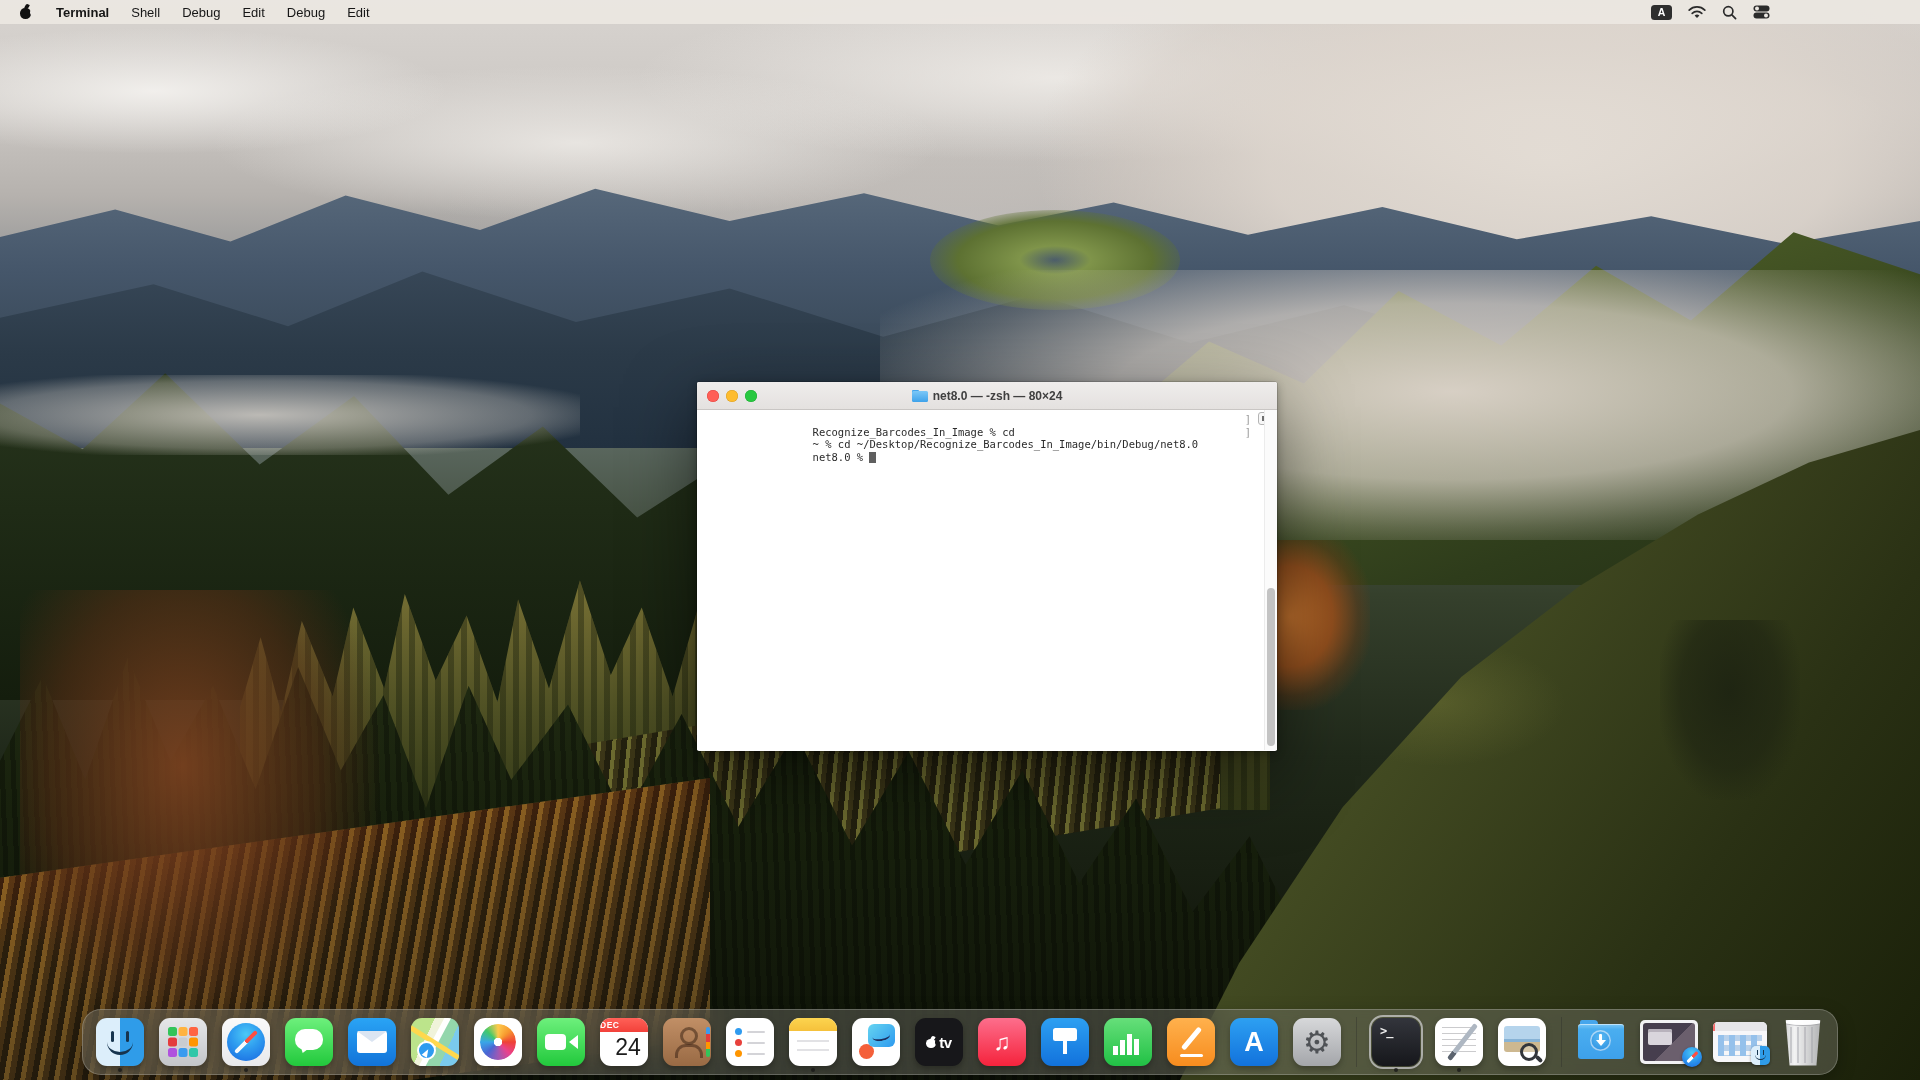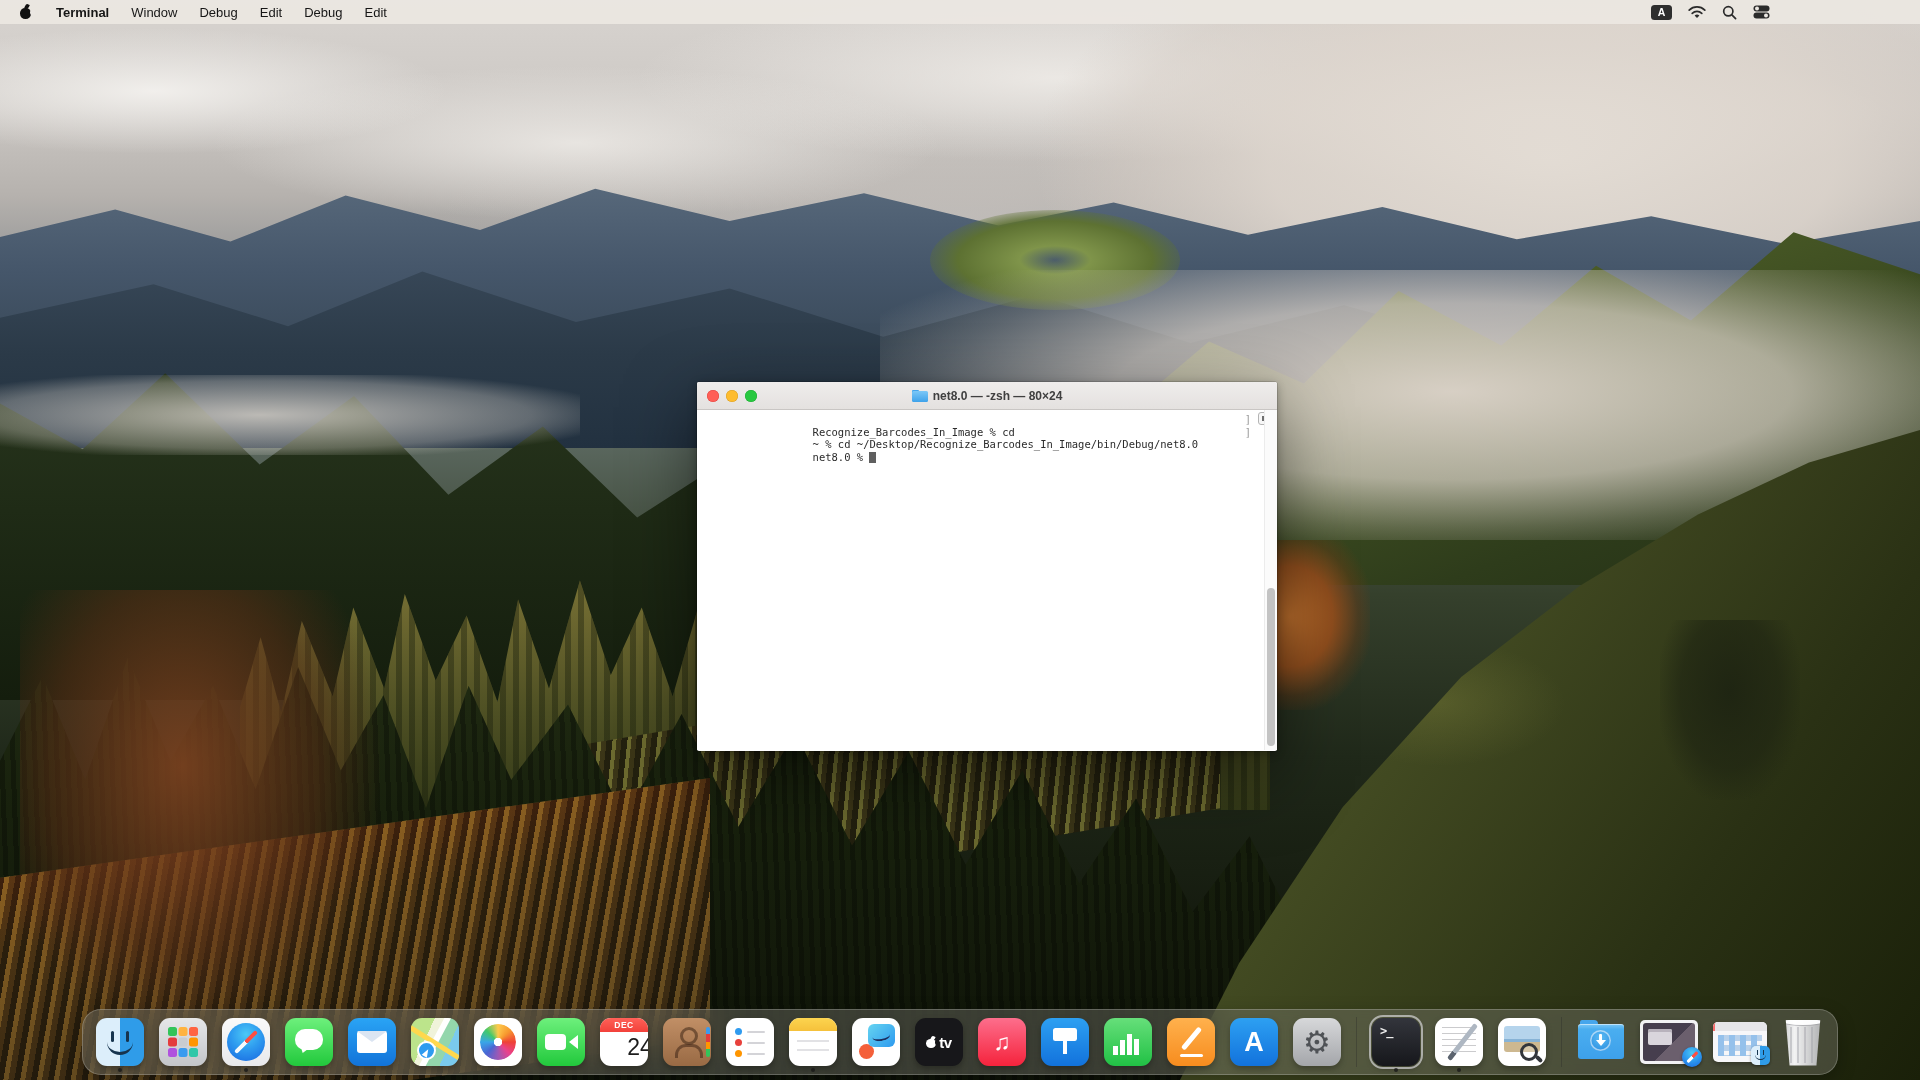--- a/index.html
+++ b/index.html
@@ -151,22 +151,22 @@
   .ic-photos::before{left:6px;top:6px;width:36px;height:36px;border-radius:50%;
     background:conic-gradient(#fec94c,#f7992f,#ef4136,#e9418c,#9b59b6,#4a66d3,#39a6e8,#42c96a,#fec94c);
     -webkit-mask:radial-gradient(circle,transparent 0 4px,#000 4.5px);mask:radial-gradient(circle,transparent 0 4px,#000 4.5px);}
 
   .ic-facetime{background:linear-gradient(180deg,#6df07c,#22c93c);}
   .ic-facetime::before{left:8px;top:16px;width:21px;height:16px;background:#fff;border-radius:4px;}
   .ic-facetime::after{right:7px;top:17px;width:0;height:0;border:7px solid transparent;border-right:9px solid #fff;}
 
   .ic-calendar{background:#fff;}
   .cal-m{position:absolute;left:0;top:0;width:100%;height:14px;background:linear-gradient(180deg,#ff6158,#f2413a);
-    color:#fff;font-size:8.5px;font-weight:700;text-align:center;line-height:14px;letter-spacing:.5px;}
-  .cal-d{position:absolute;left:16px;top:13px;width:100%;text-align:center;font-size:23px;font-weight:300;color:#1c1c1c;line-height:33px;}
+    color:#fff;font-size:8.5px;font-weight:700;line-height:14px;letter-spacing:.5px;}
+  .cal-d{position:absolute;left:4px;top:13px;width:100%;text-align:center;font-size:23px;font-weight:300;color:#1c1c1c;line-height:33px;}
 
   .ic-contacts{background:linear-gradient(180deg,#c18f66,#996a44);}
   .ic-contacts::before{left:17px;top:9px;width:12px;height:12px;border-radius:50%;border:3px solid rgba(62,38,22,.55);}
   .ic-contacts::after{left:12px;top:26px;width:22px;height:11px;border-radius:11px 11px 0 0;border:3px solid rgba(62,38,22,.55);border-bottom:none;}
   .ic-contacts i{right:1.5px;top:9px;width:3.5px;height:30px;background:linear-gradient(180deg,#3a9bef 0 25%,#e43c3c 25% 50%,#ff9500 50% 75%,#33c459 75% 100%);border-radius:2px;}
 
   .ic-reminders{background:#fff;}
   .ic-reminders::before{left:9px;top:10px;width:7px;height:7px;border-radius:50%;background:#2f9bef;
     box-shadow:0 11px 0 #e8413c,0 22px 0 #ff9500;}
   .ic-reminders::after{left:21px;top:12.5px;width:18px;height:2.5px;background:#d4d4d8;border-radius:2px;
@@ -289,21 +289,21 @@
     <div class="wp-orange-tree"></div>
     <div class="wp-dark-tree"></div>
   </div>
 
   <header class="menubar">
     <div class="mb-left">
       <span class="apple">
           <i></i>
         </span>
       <span class="mb-app">Terminal</span>
-      <span class="mb-item">Window</span>
+      <span class="mb-item">Shell</span>
       <span class="mb-item">Debug</span>
       <span class="mb-item">Edit</span>
       <span class="mb-item">Debug</span>
       <span class="mb-item">Edit</span>
     </div>
     <div class="mb-status">
       <span class="input-badge">A</span>
       <span>
         <svg width="18" height="13" viewBox="0 0 18 13">
           <path d="M1.2 4.2a11 11 0 0 1 15.6 0" stroke="#2b2b2b" stroke-width="1.7" fill="none" stroke-linecap="round"></path>

